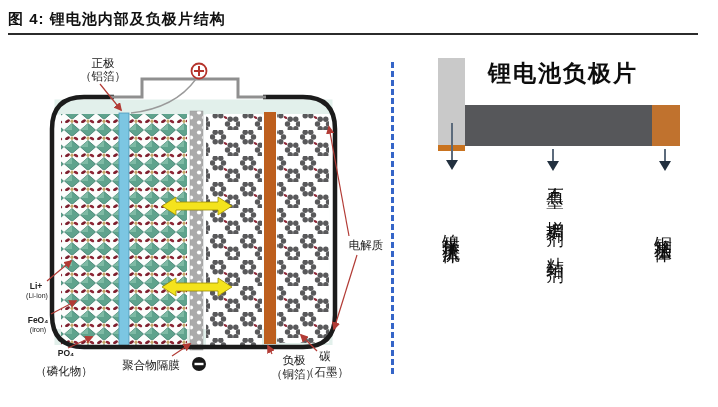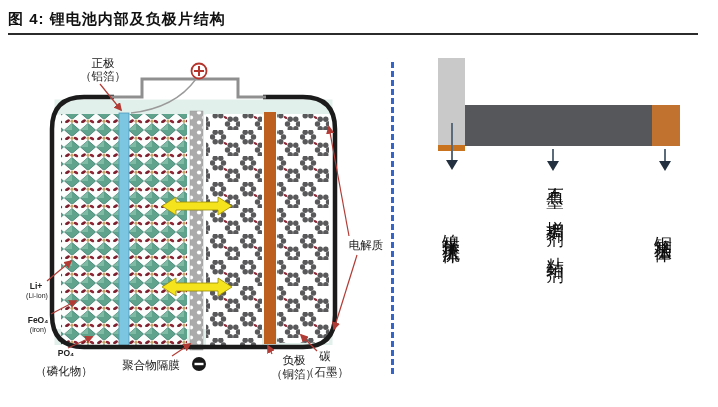--- a/index.html
+++ b/index.html
@@ -129,20 +129,21 @@
     <text x="151" y="369" font-size="11.5" text-anchor="middle">聚合物隔膜</text>
     <text x="294" y="364" font-size="11.5" text-anchor="middle">负极</text>
     <text x="294" y="378" font-size="11.5" text-anchor="middle">（铜箔）</text>
     <text x="325" y="360" font-size="11.5" text-anchor="middle">碳</text>
     <text x="326" y="376" font-size="11.5" text-anchor="middle">（石墨）</text>
   </svg>
 
   <div class="panel-divider"></div>
 
   <div class="anode-panel">
+    <div class="anode-title">锂电池负极片</div>
 
     <div class="bar bar-nickel"></div>
     <div class="bar bar-nickel-orange"></div>
     <div class="bar bar-coating"></div>
     <div class="bar bar-copper"></div>
 
     <div class="arrowshaft" style="left:51px;top:78px;height:38px;"></div>
     <div class="arrowhead" style="left:46px;top:115px;"></div>
 
     <div class="arrowshaft" style="left:152px;top:104px;height:13px;"></div>

